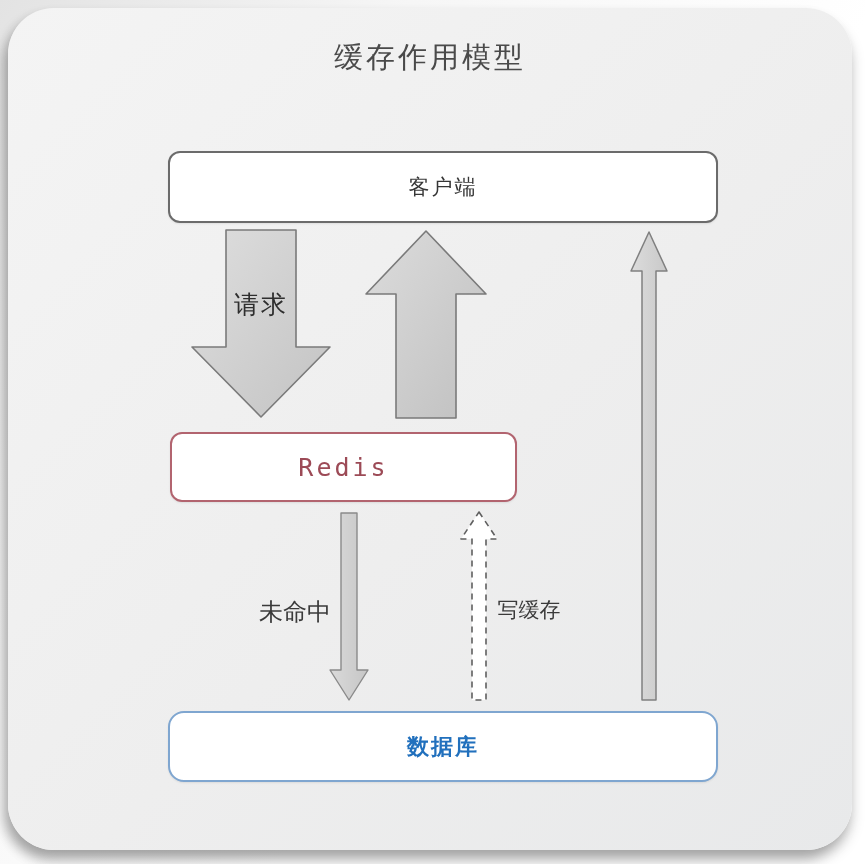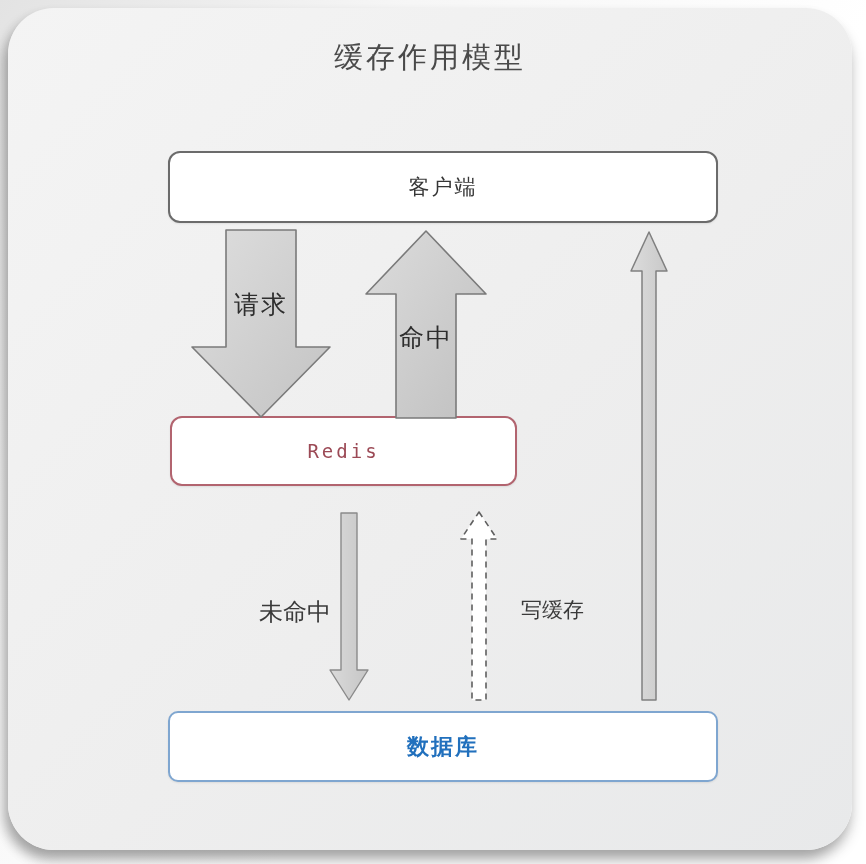--- a/index.html
+++ b/index.html
@@ -23,38 +23,38 @@
   .node{
     position:absolute;background:#ffffff;border-radius:12px;
     display:flex;align-items:center;justify-content:center;
     box-shadow:0 1px 2px rgba(0,0,0,0.08);
   }
   .node-client{
     left:160px;top:143px;width:546px;height:68px;
     border:2px solid #6b6b6b;font-size:21px;color:#363636;letter-spacing:2px;
   }
   .node-redis{
-    left:162px;top:408px;width:343px;height:66px;
+    left:162px;top:424px;width:343px;height:66px;
     border:2px solid #b2646f;
     font-family:"DejaVu Sans Mono","Liberation Mono",monospace;
-    font-size:19px;color:#9c4a56;letter-spacing:3px;
+    font-size:25px;color:#9c4a56;letter-spacing:3px;
   }
   .node-database{
     left:160px;top:703px;width:546px;height:67px;
-    border:2px solid #7fa6d0;border-radius:10px;
+    border:2px solid #7fa6d0;border-radius:16px;
     font-size:22px;color:#2170bd;font-weight:bold;letter-spacing:2px;
   }
   .arrow{position:absolute;}
   .arrow-label{
     position:absolute;width:110px;text-align:center;color:#2e2e2e;
   }
   .lbl-request{left:198px;top:280px;font-size:25px;letter-spacing:2px;}
   .lbl-hit{left:363px;top:313px;font-size:25px;letter-spacing:2px;}
   .lbl-miss{left:232px;top:588px;font-size:24px;color:#3a3a3a;}
-  .lbl-write{left:466px;top:588px;font-size:21px;color:#3a3a3a;text-align:right;}
+  .lbl-write{left:466px;top:588px;font-size:21px;color:#3a3a3a;}
 </style>
 </head>
 <body>
 
 <div class="card">
 
   <div class="title">缓存作用模型</div>
 
   <div class="node node-client">
     <span>客户端</span>
@@ -106,17 +106,16 @@
     <defs>
       <linearGradient id="g4" x1="0" y1="0" x2="1" y2="0">
         <stop offset="0" stop-color="#dcdcdc"></stop>
           <stop offset="1" stop-color="#c9c9c9"></stop>
       </linearGradient>
     </defs>
     <polygon points="19,1 37,40 26,40 26,469 12,469 12,40 1,40" fill="url(#g4)" stroke="#808080" stroke-width="1.5" stroke-linejoin="round"></polygon>
   </svg>
 
   <div class="arrow-label lbl-request">请求</div>
-  <div class="arrow-label lbl-hit">命中</div>
   <div class="arrow-label lbl-miss">未命中</div>
   <div class="arrow-label lbl-write">写缓存</div>
 
 </div>
 
 </body></html>

